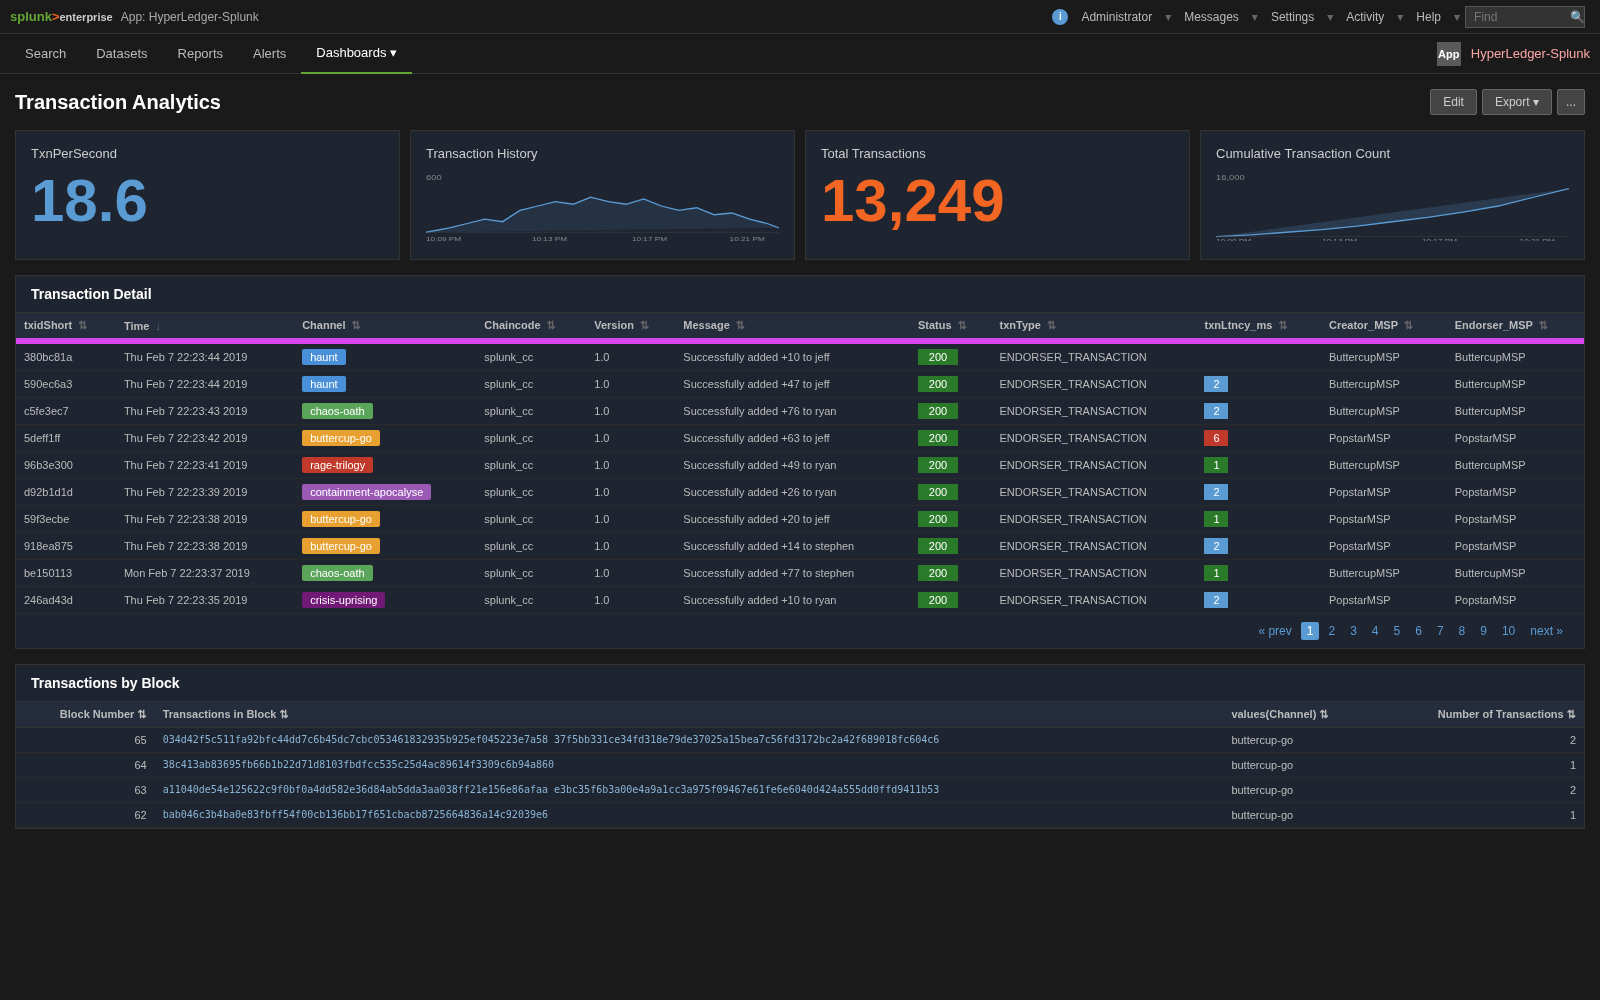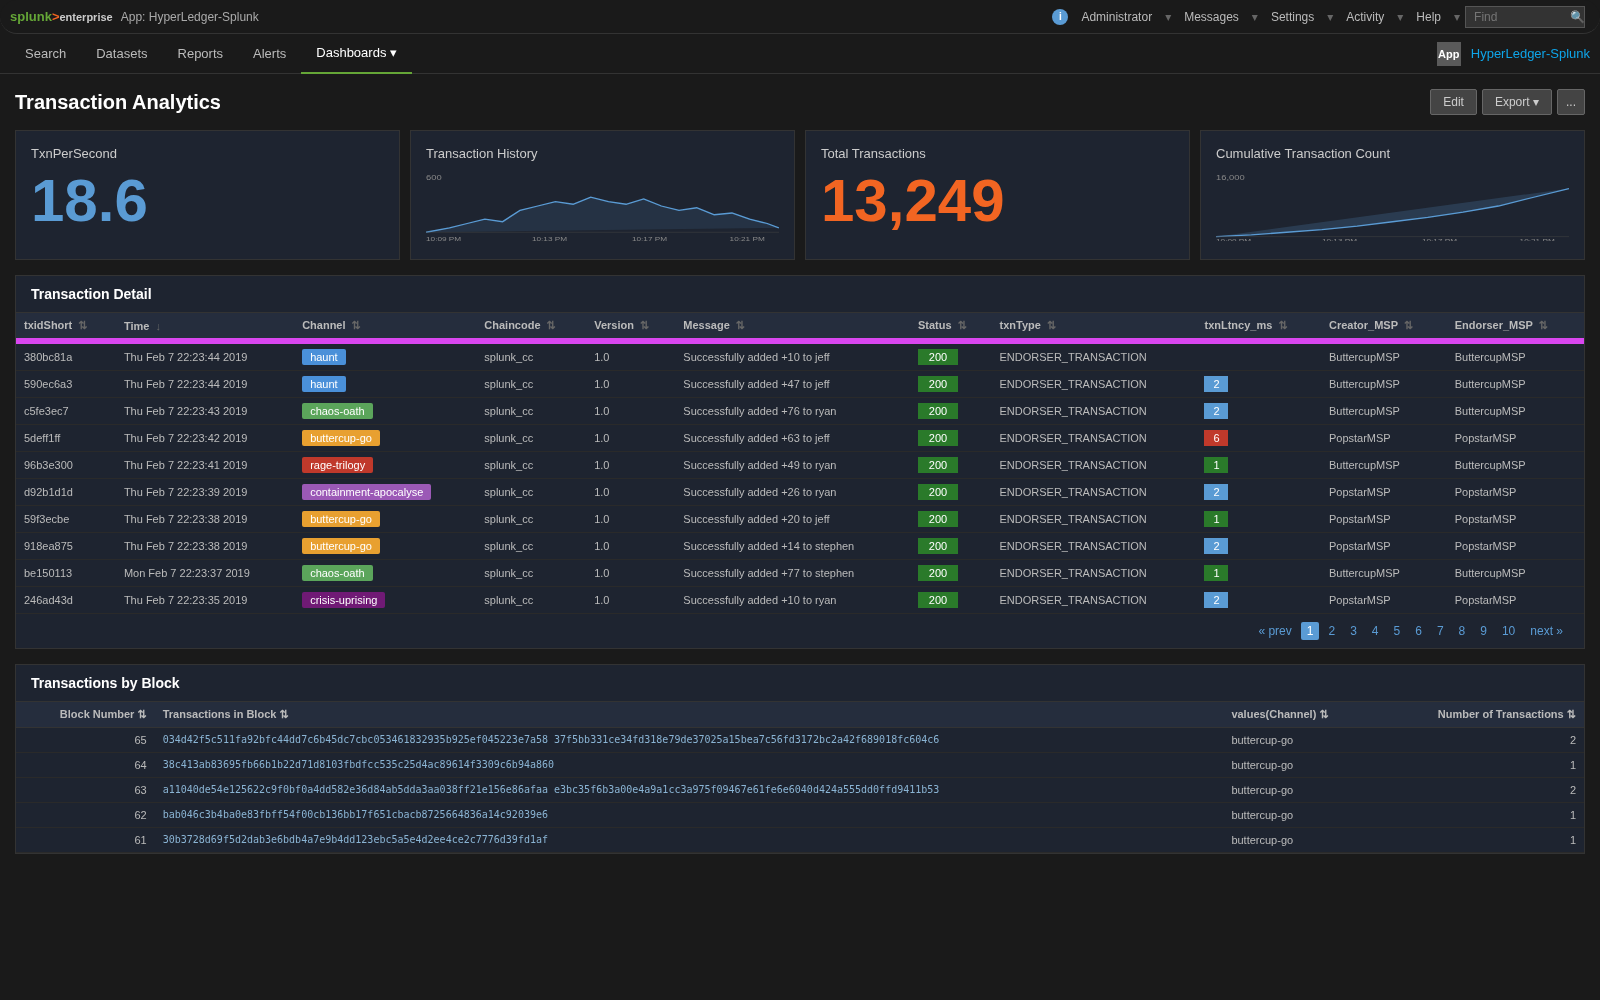--- a/index.html
+++ b/index.html
@@ -6,21 +6,20 @@
     body { background: #1a1a1a; color: #ccc; font-family: Arial, sans-serif; font-size: 12px; }
 
     
     .top-nav {
       background: #1a1a1a;
       border-bottom: 1px solid #333;
       display: flex;
       align-items: center;
       padding: 4px 10px;
       height: 34px;
-      border-radius: 17px;
     }
     .splunk-logo { color: #f26522; font-weight: bold; font-size: 13px; margin-right: 8px; }
     .splunk-logo span { color: #65a637; }
     .app-name { color: #aaa; font-size: 12px; margin-right: 20px; }
     .top-nav-right { margin-left: auto; display: flex; align-items: center; gap: 5px; }
     .top-nav-item { color: #bbb; font-size: 12px; padding: 0 8px; cursor: pointer; display: flex; align-items: center; gap: 3px; }
     .find-box { background: #333; border: 1px solid #555; color: #ccc; padding: 3px 8px; font-size: 12px; width: 120px; }
     .info-dot { width: 16px; height: 16px; background: #5a9bd4; border-radius: 50%; display: inline-flex; align-items: center; justify-content: center; color: #fff; font-size: 10px; font-weight: bold; }
 
     
@@ -29,21 +28,21 @@
       border-bottom: 1px solid #333;
       display: flex;
       align-items: center;
       padding: 0 10px;
       height: 40px;
     }
     .second-nav-item { color: #bbb; font-size: 13px; padding: 0 15px; height: 40px; display: flex; align-items: center; cursor: pointer; }
     .second-nav-item.active { color: #fff; border-bottom: 2px solid #65a637; }
     .second-nav-right { margin-left: auto; display: flex; align-items: center; gap: 10px; }
     .app-icon-box { background: #5a5a5a; color: #fff; width: 24px; height: 24px; display: flex; align-items: center; justify-content: center; font-size: 11px; font-weight: bold; }
-    .hyperledger-label { color: #0ea5e9; font-size: 13px; }
+    .hyperledger-label { color: #fca5a5; font-size: 13px; }
 
     
     .page-content { padding: 15px; }
     .page-title { color: #fff; font-size: 20px; font-weight: bold; margin-bottom: 15px; display: flex; align-items: center; justify-content: space-between; }
     .page-title-actions { display: flex; gap: 5px; }
     .btn { background: #444; border: 1px solid #666; color: #ccc; padding: 5px 12px; font-size: 12px; cursor: pointer; border-radius: 2px; }
     .btn-dots { background: #444; border: 1px solid #666; color: #ccc; padding: 5px 8px; font-size: 12px; cursor: pointer; border-radius: 2px; }
 
     
     .metrics-row { display: grid; grid-template-columns: 1fr 1fr 1fr 1fr; gap: 10px; margin-bottom: 15px; }
@@ -390,23 +389,17 @@
 e3bc35f6b3a00e4a9a1cc3a975f09467e61fe6e6040d424a555dd0ffd9411b53</td>
     <td>buttercup-go</td>
     <td class="right">2</td>
   </tr>
           <tr>
     <td class="right">62</td>
     <td style="font-family:monospace; font-size:10px; color:#8ab4d4;">bab046c3b4ba0e83fbff54f00cb136bb17f651cbacb8725664836a14c92039e6</td>
     <td>buttercup-go</td>
     <td class="right">1</td>
   </tr>
-          <tr>
-    <td class="right">61</td>
-    <td style="font-family:monospace; font-size:10px; color:#8ab4d4;">30b3728d69f5d2dab3e6bdb4a7e9b4dd123ebc5a5e4d2ee4ce2c7776d39fd1af</td>
-    <td>buttercup-go</td>
-    <td class="right">1</td>
-  </tr>
         </tbody>
     </table>
   </div>
 
 </div>
 
 </body></html>

